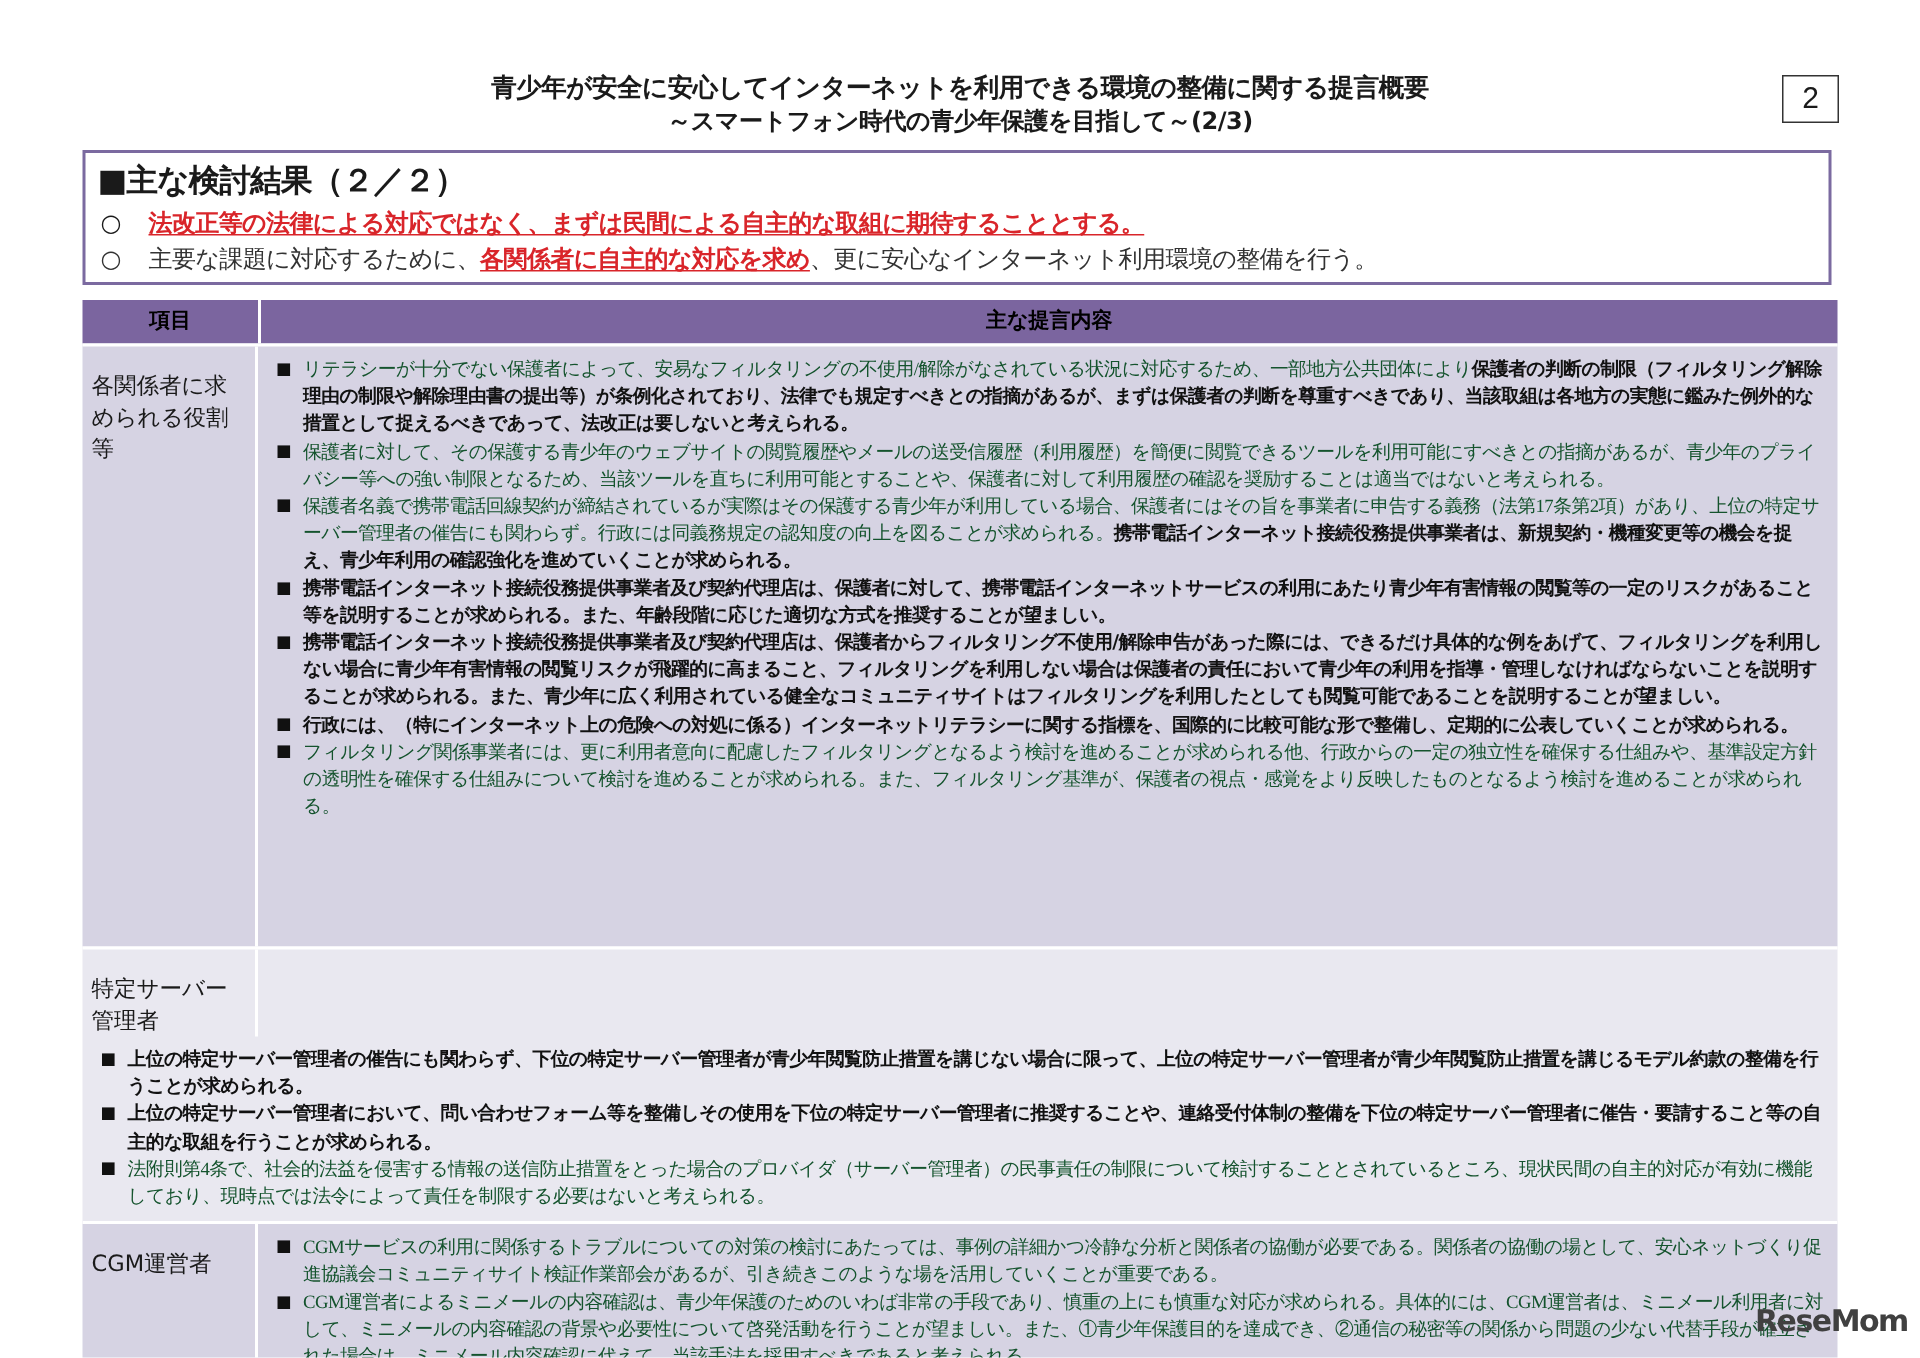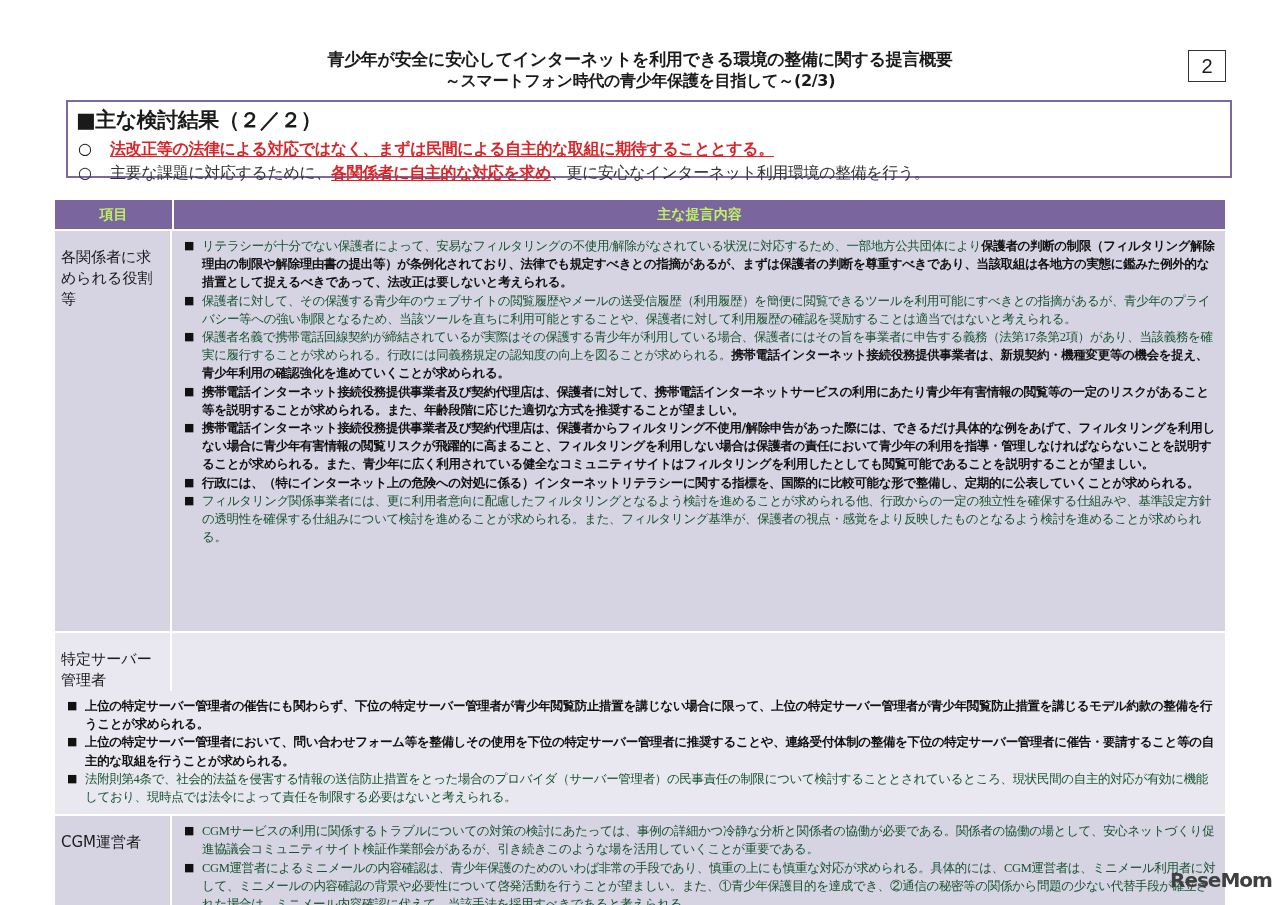--- a/index.html
+++ b/index.html
@@ -3,31 +3,31 @@
 <meta charset="utf-8">
 <style>
   html, body { margin:0; padding:0; background:#ffffff; }
   body { width:1280px; height:905px; position:relative; overflow:hidden;
          font-family:"DejaVu Sans","Liberation Sans",sans-serif; color:#1a1a1a; }
   .title-block { position:absolute; left:0; top:48px; width:1280px; text-align:center; }
   .title-line1 { font-size:17px; font-weight:bold; line-height:22px; letter-spacing:-0.3px; }
   .title-line2 { font-size:16px; font-weight:bold; line-height:22px; letter-spacing:-0.3px; }
   .page-num { position:absolute; left:1188px; top:50px; width:36px; height:30px; border:1.5px solid #333;
               font-family:"Liberation Sans",sans-serif; font-size:20px; text-align:center; line-height:30px; }
-  .summary-box { position:absolute; left:66px; top:100px; width:1166px; height:78px;
+  .summary-box { position:absolute; left:55px; top:100px; width:1166px; height:90px;
                  border:2.5px solid #7b6aa0; background:#fff; box-sizing:border-box; }
   .summary-heading { position:absolute; left:8px; top:4px; font-size:21px; font-weight:bold; line-height:28px; letter-spacing:-0.5px; }
   .summary-line { position:absolute; left:10px; font-size:16px; line-height:22px; white-space:nowrap; letter-spacing:-0.4px; }
   .summary-line.l1 { top:36px; }
   .summary-line.l2 { top:60px; font-family:"DejaVu Serif","Liberation Serif",serif; color:#333; }
   .circle { display:inline-block; width:20px; font-family:"DejaVu Sans",sans-serif; margin-right:12px; }
   .red { color:#d9252a; text-decoration:underline; text-underline-offset:2px; font-weight:bold; font-family:"DejaVu Sans",sans-serif;margin-top:24px; }
 
   .table { position:absolute; left:55px; top:200px; width:1170px; }
-  .thead { display:flex; height:29px; background:#7b659f; color:#bef264; font-size:14px; font-weight:bold; }
+  .thead { display:flex; height:29px; background:#7b659f; color:#000000; font-size:14px; font-weight:bold; }
   .th-item { width:117px; border-right:2px solid #fff; text-align:center; line-height:29px; }
   .th-content { flex:1; text-align:center; line-height:29px; }
   .row { display:flex; border-top:2px solid #fff; }
   .row.dark { background:#d6d3e3; }
   .row.light { background:#e9e8f0;flex-direction:column; }
   .cell-item { width:117px; border-right:2px solid #fff; font-size:15px; line-height:21px; padding:16px 4px 0 6px; box-sizing:border-box; }
   .cell-content { flex:1; padding:6px 8px 8px 12px; box-sizing:border-box; }
   .bullet { display:flex; font-size:12.5px; line-height:18.2px; letter-spacing:-0.35px; }
   .bullet .sq { width:18px; flex:none; font-size:11px; color:#111; }
   .bullet .txt { flex:1; }
@@ -66,21 +66,21 @@
           <div class="bullet">
             <span class="sq">■</span>
             <span class="txt"><span class="serif">リテラシーが十分でない保護者によって、安易なフィルタリングの不使用/解除がなされている状況に対応するため、一部地方公共団体により</span><span class="bold">保護者の判断の制限（フィルタリング解除理由の制限や解除理由書の提出等）が条例化されており、法律でも規定すべきとの指摘があるが、まずは保護者の判断を尊重すべきであり、当該取組は各地方の実態に鑑みた例外的な措置として捉えるべきであって、法改正は要しないと考えられる。</span></span>
           </div>
           <div class="bullet">
             <span class="sq">■</span>
             <span class="txt"><span class="serif">保護者に対して、その保護する青少年のウェブサイトの閲覧履歴やメールの送受信履歴（利用履歴）を簡便に閲覧できるツールを利用可能にすべきとの指摘があるが、青少年のプライバシー等への強い制限となるため、当該ツールを直ちに利用可能とすることや、保護者に対して利用履歴の確認を奨励することは適当ではないと考えられる。</span></span>
           </div>
           <div class="bullet">
             <span class="sq">■</span>
-            <span class="txt"><span class="serif">保護者名義で携帯電話回線契約が締結されているが実際はその保護する青少年が利用している場合、保護者にはその旨を事業者に申告する義務（法第17条第2項）があり、当該義務を確実に履行することが求められる。行政には同義務規定の認知度の向上を図ることが求められる。</span><span class="bold">携帯電話インターネット接続役務提供事業者は、新規契約・機種変更等の機会を捉え、青少年利用の確認強化を進めていくことが求められる。</span></span>
+            <span class="txt"><span class="serif">保護者名義で携帯電話回線契約が締結されているが実際はその保護する青少年が利用している場合、保護者にはその旨を事業者に申告する義務（法第17条第2項）があり、上位の特定サーバー管理者の催告にも関わらず。行政には同義務規定の認知度の向上を図ることが求められる。</span><span class="bold">携帯電話インターネット接続役務提供事業者は、新規契約・機種変更等の機会を捉え、青少年利用の確認強化を進めていくことが求められる。</span></span>
           </div>
           <div class="bullet">
             <span class="sq">■</span>
             <span class="txt"><span class="bold">携帯電話インターネット接続役務提供事業者及び契約代理店は、保護者に対して、携帯電話インターネットサービスの利用にあたり青少年有害情報の閲覧等の一定のリスクがあること等を説明することが求められる。また、年齢段階に応じた適切な方式を推奨することが望ましい。</span></span>
           </div>
           <div class="bullet">
             <span class="sq">■</span>
             <span class="txt"><span class="bold">携帯電話インターネット接続役務提供事業者及び契約代理店は、保護者からフィルタリング不使用/解除申告があった際には、できるだけ具体的な例をあげて、フィルタリングを利用しない場合に青少年有害情報の閲覧リスクが飛躍的に高まること、フィルタリングを利用しない場合は保護者の責任において青少年の利用を指導・管理しなければならないことを説明することが求められる。また、青少年に広く利用されている健全なコミュニティサイトはフィルタリングを利用したとしても閲覧可能であることを説明することが望ましい。</span></span>
           </div>
           <div class="bullet">

